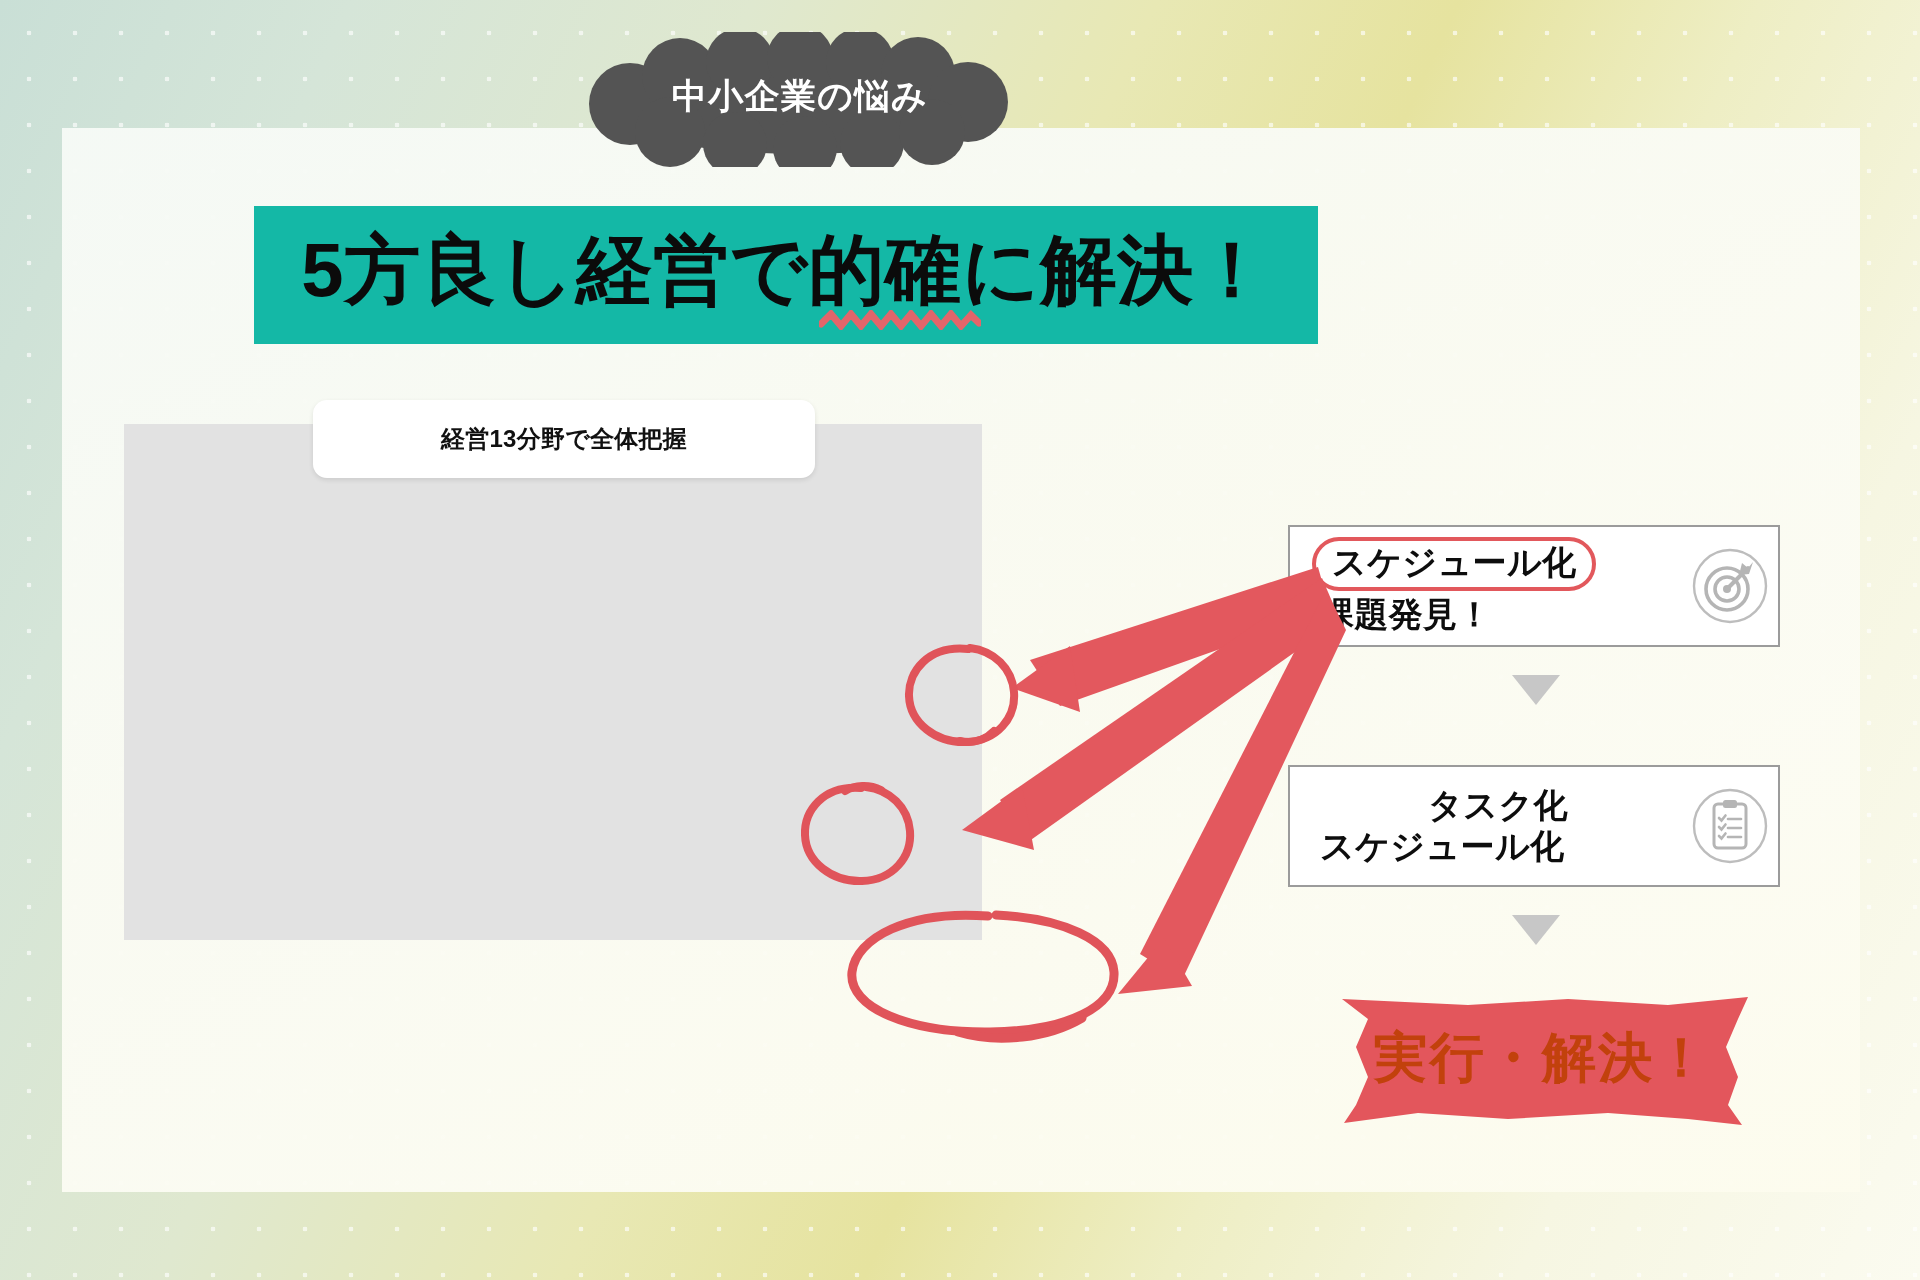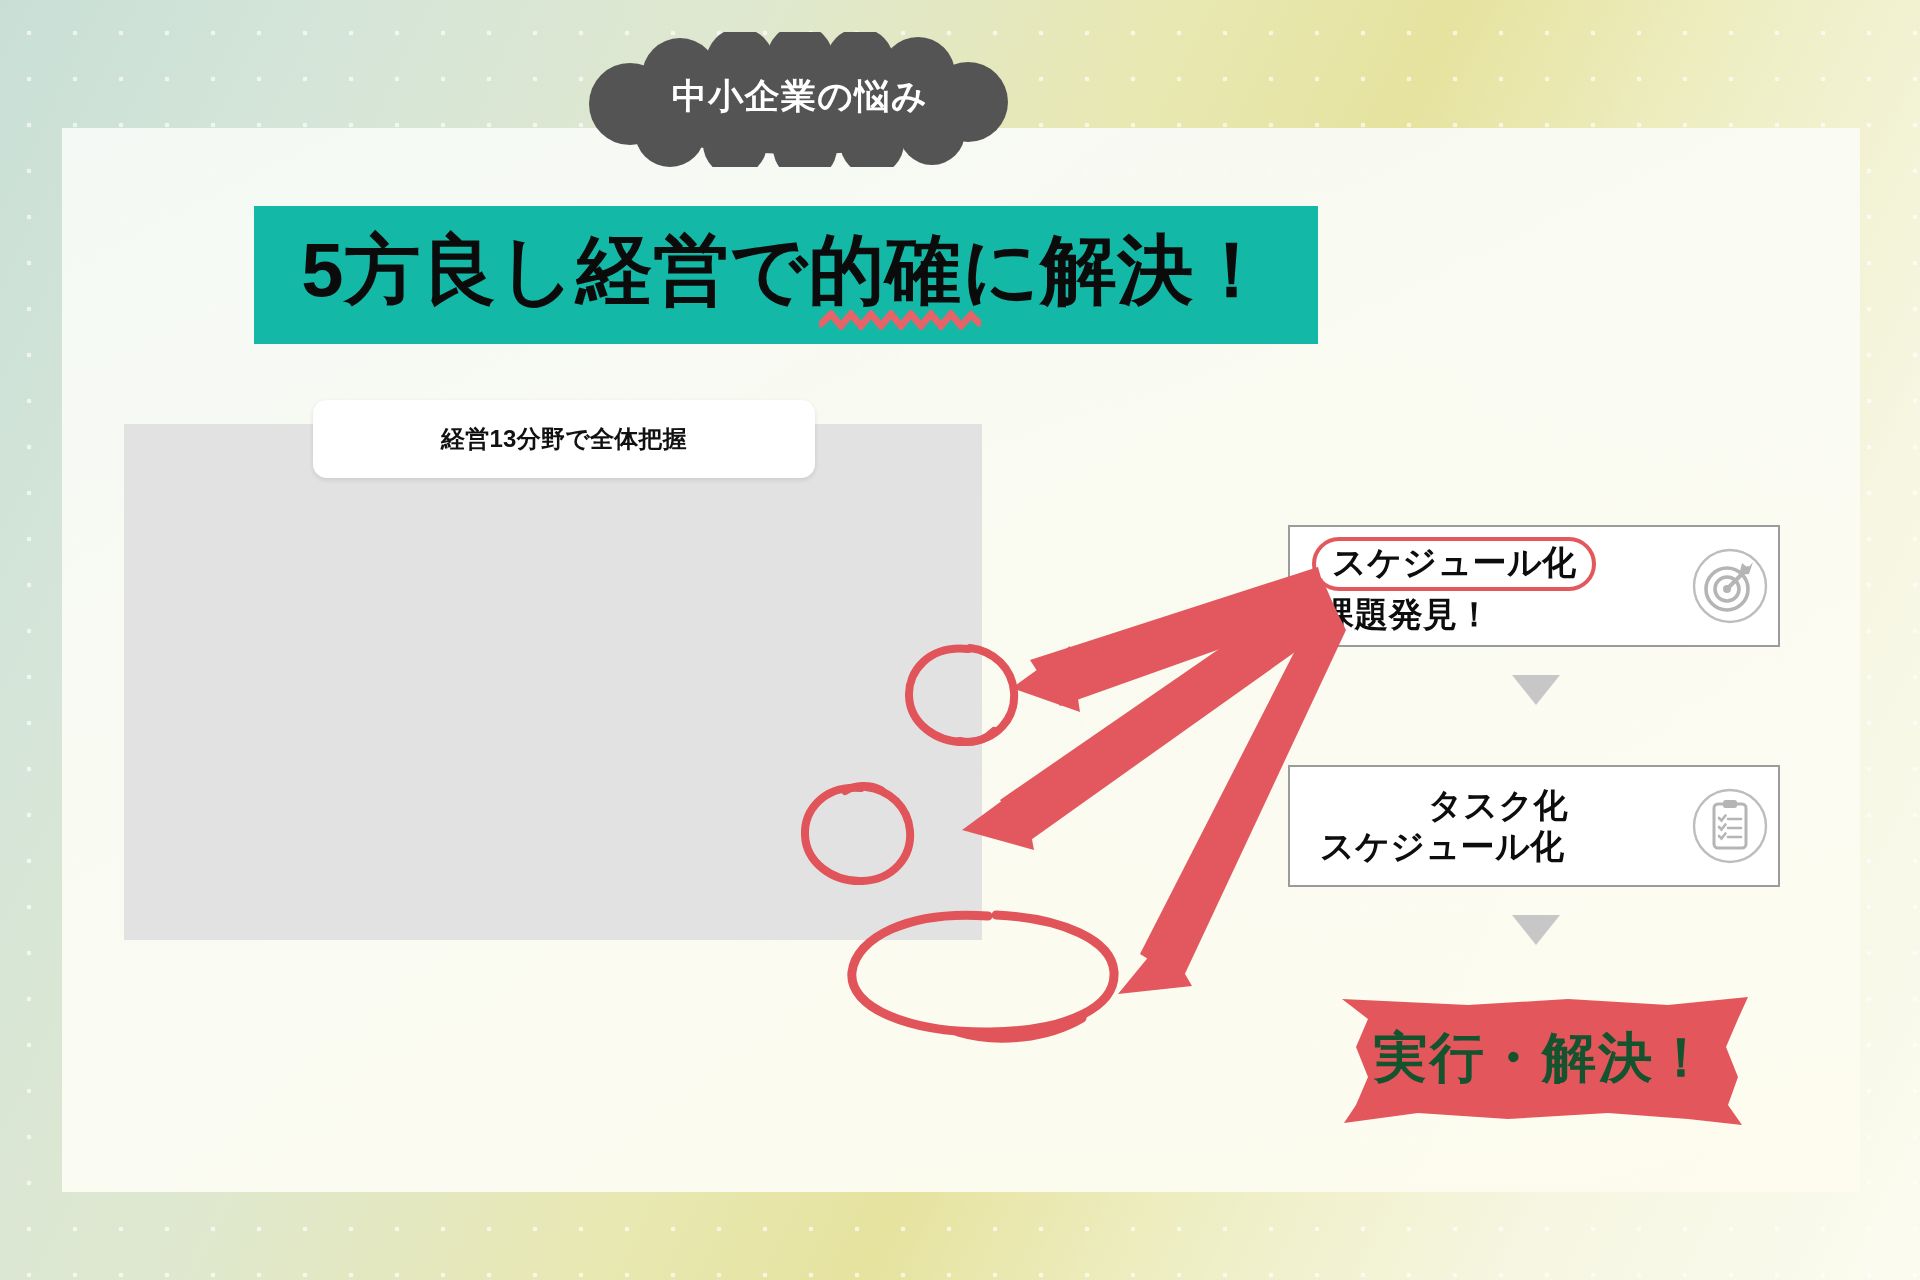--- a/index.html
+++ b/index.html
@@ -220,21 +220,21 @@
   #ribbon {
     position: absolute;
     left: 1308px; top: 985px;
     width: 468px; height: 150px;
     z-index: 5;
   }
   #ribbon svg { display:block; width:100%; height:100%; }
   #ribbon-text {
     position: absolute; inset: 0;
     display: flex; align-items: center; justify-content: center;
-    color: #14532d; font-size: 54px; font-weight: 900;
+    color: #c2410c; font-size: 54px; font-weight: 900;
     letter-spacing: .04em;
     white-space: nowrap;
     padding-bottom: 4px;
   }
 
   
   #arrow-layer {
     position: absolute; inset: 0;
     z-index: 8;
     pointer-events: none;

